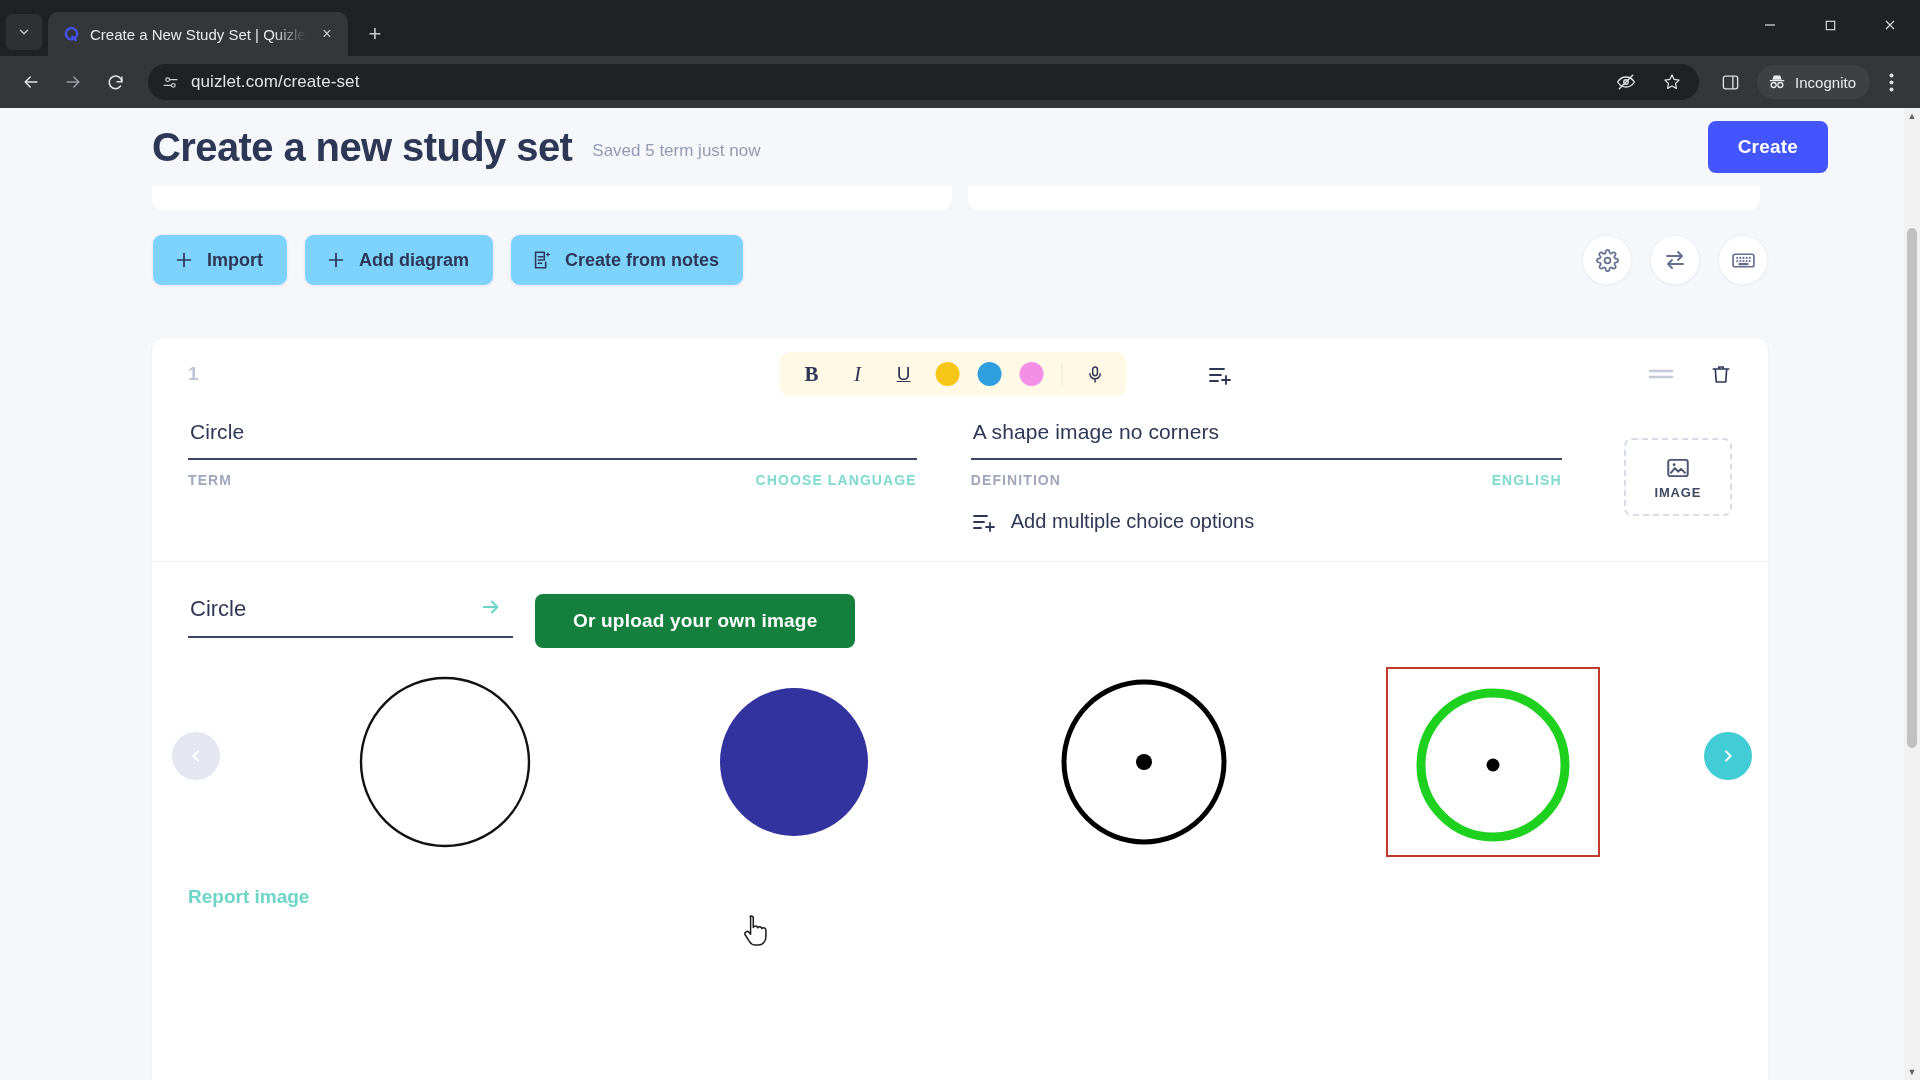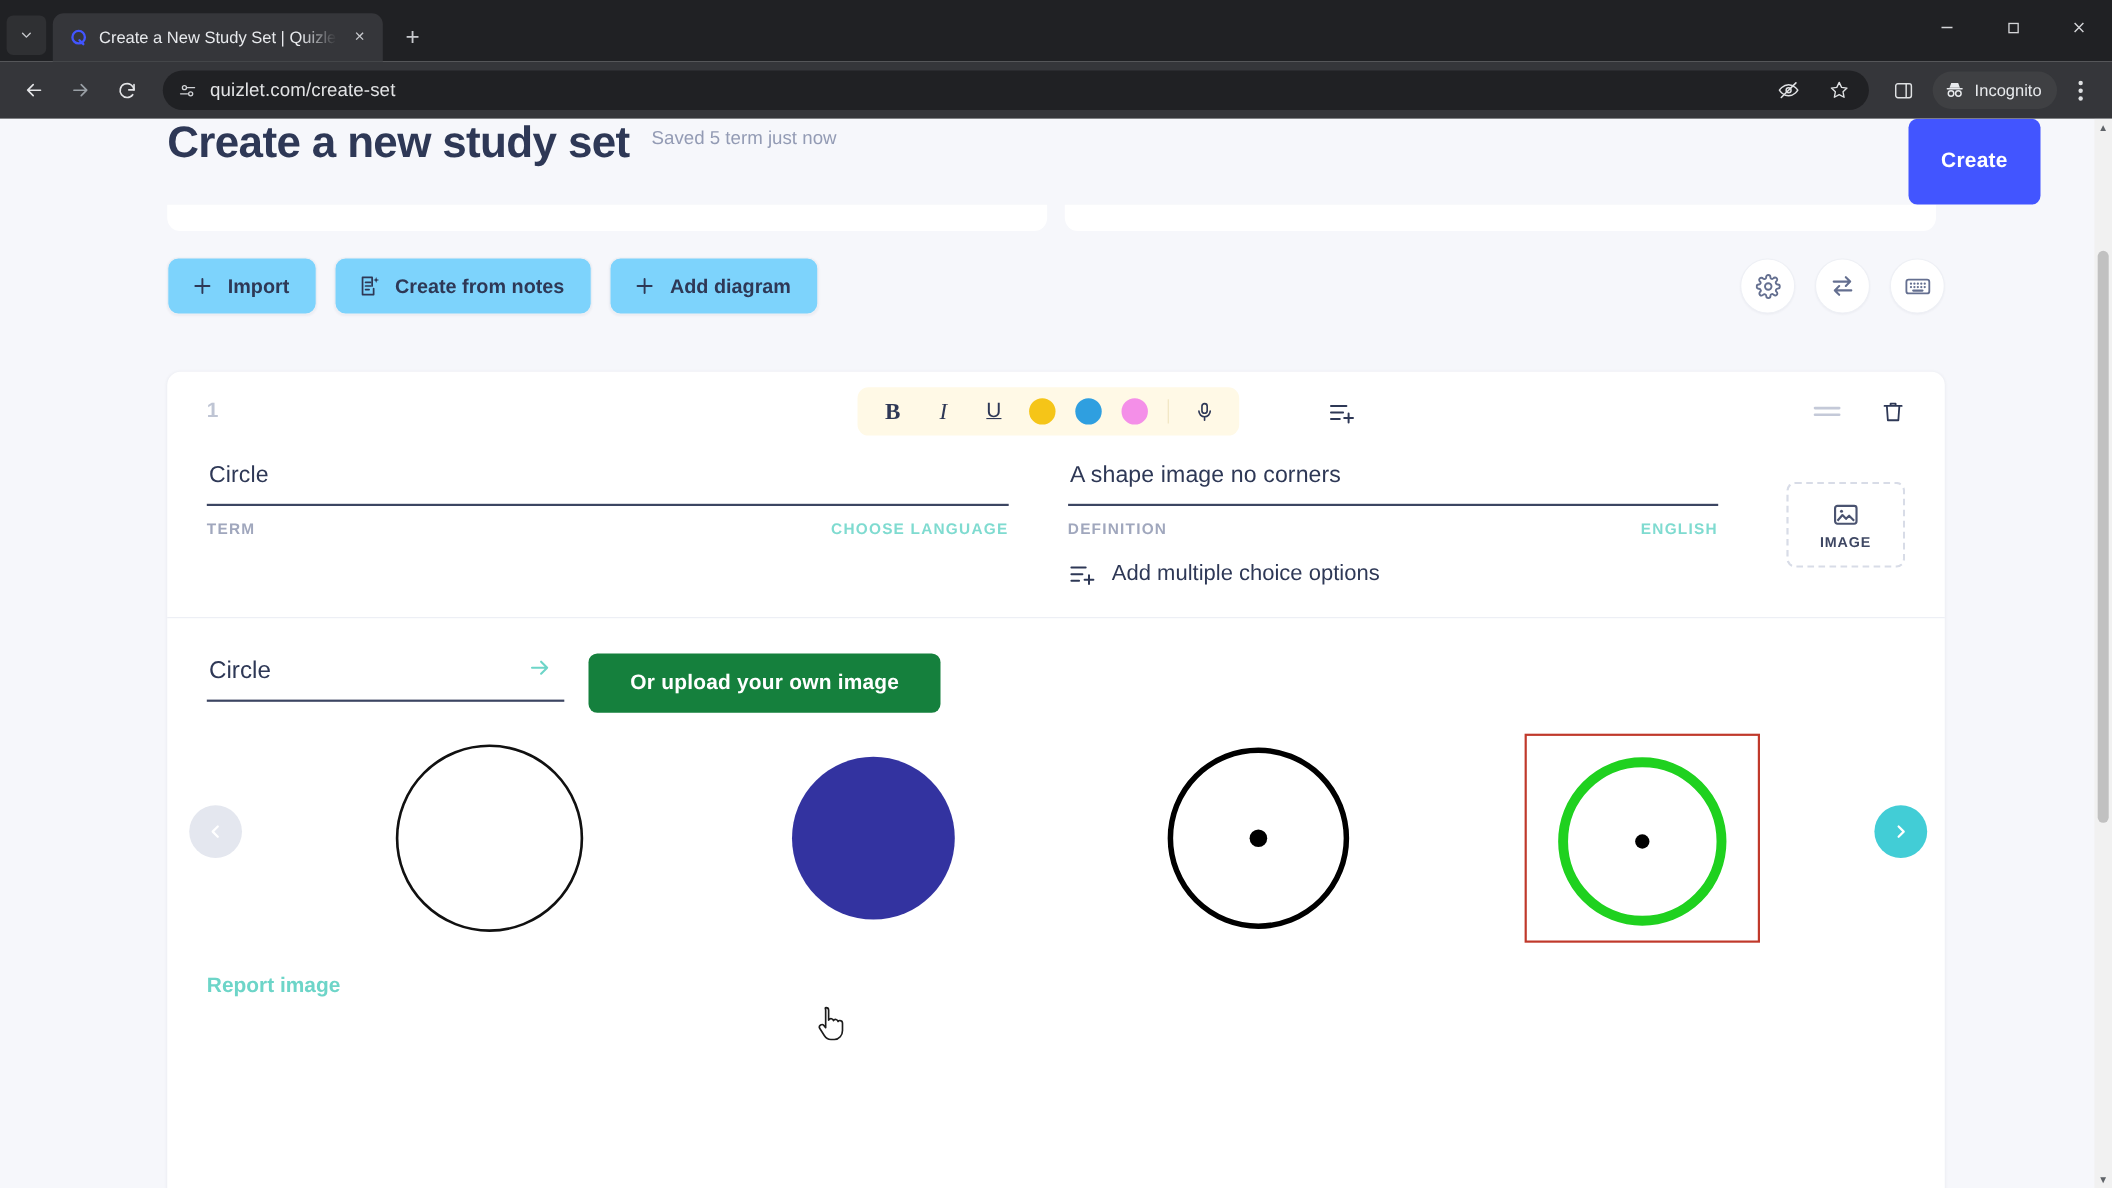--- a/index.html
+++ b/index.html
@@ -66,22 +66,22 @@
     height: 34px; background: #3f4043; border-radius: 17px; display: flex; align-items: center;
     gap: 8px; padding: 0 14px 0 10px; color: #e8eaed; font-size: 15px; margin-left: 6px; flex:none;
   }
   .menu-dots { width: 34px; height: 38px; display:flex; align-items:center; justify-content:center;
     color:#dfe1e3; flex:none; }
 
   
   .viewport { flex: 1; position: relative; background: #f6f7fb; overflow: hidden; }
 
   .page-header {
-    height: 78px; background: #f6f7fb; display: flex; 
-    padding: 0 65px 0 152px; position: relative; z-index: 5;
+    height: 78px; background: #f6f7fb; display: flex; align-items: center;
+    padding: 0 92px 0 152px; position: relative; z-index: 5;
   }
   .page-title { font-size: 40px; font-weight: 700; letter-spacing: -.6px; color: #2e3856; }
   .saved-note { font-size: 17px; color: #939bb4; margin-left: 20px; margin-top: 8px; }
   .create-btn {
     margin-left: auto; background: #4255ff; color: #fff; font-size: 19px; font-weight: 700;
     border: none; border-radius: 8px; padding: 15px 30px; letter-spacing: .2px;
   }
 
   .scrollarea { position: absolute; top: 78px; left: 0; right: 0; bottom: 0; overflow: hidden; }
 
@@ -331,35 +331,35 @@
             <svg width="22" height="22" viewBox="0 0 24 24">
                 <path d="M12 5v14M5 12h14" stroke="currentColor" stroke-width="1.9" stroke-linecap="round"></path>
               </svg>
           </span>
           <span>Import</span>
         </button>
 
         <button class="toolbtn">
           <span class="gly">
             <svg width="22" height="22" viewBox="0 0 24 24">
+                <path d="M12 5v14M5 12h14" stroke="currentColor" stroke-width="1.9" stroke-linecap="round"></path>
+              </svg>
+          </span>
+          <span>Add diagram</span>
+        </button>
+
+        <button class="toolbtn">
+          <span class="gly">
+            <svg width="22" height="22" viewBox="0 0 24 24">
               <path d="M5 3.5h9.5v8.5M5 3.5v17h11v-6" fill="none" stroke="currentColor" stroke-width="1.7" stroke-linecap="round" stroke-linejoin="round"></path>
               <path d="M8 8.5h5M8 12h5M8 15.5h3.5" stroke="currentColor" stroke-width="1.7" stroke-linecap="round"></path>
               <path d="M18.5 3l.8 2.2 2.2.8-2.2.8-.8 2.2-.8-2.2-2.2-.8 2.2-.8z" fill="currentColor"></path>
             </svg>
           </span>
           <span>Create from notes</span>
-        </button>
-
-        <button class="toolbtn">
-          <span class="gly">
-            <svg width="22" height="22" viewBox="0 0 24 24">
-                <path d="M12 5v14M5 12h14" stroke="currentColor" stroke-width="1.9" stroke-linecap="round"></path>
-              </svg>
-          </span>
-          <span>Add diagram</span>
         </button>
 
         <div class="round-tools">
           <div class="round-btn">
             <svg width="23" height="23" viewBox="0 0 24 24" fill="none" stroke="currentColor" stroke-width="1.8">
               <circle cx="12" cy="12" r="3.1"></circle>
               <path d="M19.4 15a1.6 1.6 0 00.3 1.8l.1.1a2 2 0 11-2.8 2.8l-.1-.1a1.6 1.6 0 00-1.8-.3 1.6 1.6 0 00-1 1.5v.2a2 2 0 11-4 0v-.1a1.6 1.6 0 00-1-1.5 1.6 1.6 0 00-1.8.3l-.1.1a2 2 0 11-2.8-2.8l.1-.1a1.6 1.6 0 00.3-1.8 1.6 1.6 0 00-1.5-1H3a2 2 0 110-4h.1a1.6 1.6 0 001.5-1 1.6 1.6 0 00-.3-1.8l-.1-.1a2 2 0 112.8-2.8l.1.1a1.6 1.6 0 001.8.3H9a1.6 1.6 0 001-1.5V3a2 2 0 114 0v.1a1.6 1.6 0 001 1.5 1.6 1.6 0 001.8-.3l.1-.1a2 2 0 112.8 2.8l-.1.1a1.6 1.6 0 00-.3 1.8V9a1.6 1.6 0 001.5 1h.2a2 2 0 110 4h-.1a1.6 1.6 0 00-1.5 1z"></path>
             </svg>
           </div>
           <div class="round-btn">

